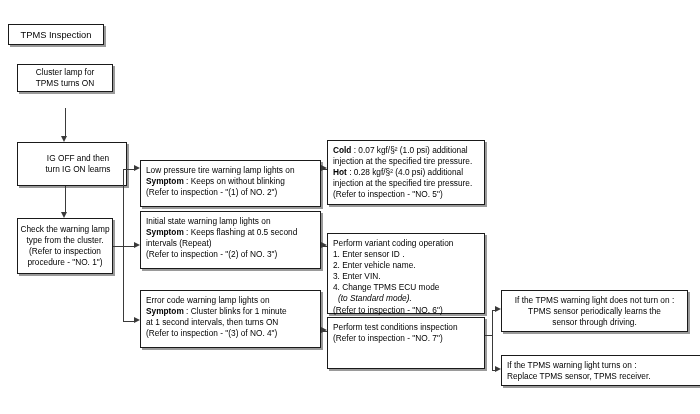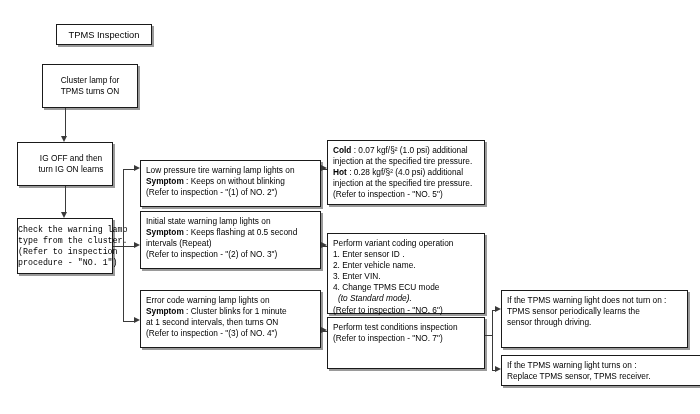--- a/index.html
+++ b/index.html
@@ -52,39 +52,39 @@
   }
   b{font-weight:bold;}
   .ind{padding-left:5px;display:inline-block;font-style:italic;}
   .ln-row{white-space:nowrap;}
 </style>
 </head>
 <body>
 
 <div id="canvas">
 
-  <div class="title-box" style="left:8px;top:24px;width:96px;height:21px;margin-left:48px;">
+  <div class="title-box" style="left:8px;top:24px;width:96px;height:21px;">
     <span>TPMS Inspection</span>
   </div>
 
-  <div class="box center" style="left:17px;top:64px;width:96px;height:44px;margin-left:25px;">
+  <div class="box center" style="left:17px;top:64px;width:96px;height:28px;">
     <div class="inner">
       <div class="ln-row">Cluster lamp for</div>
       <div class="ln-row">TPMS turns ON</div>
     </div>
   </div>
 
-  <div class="box center" style="left:17px;top:142px;width:96px;height:44px;padding-left:12px;">
+  <div class="box center" style="left:17px;top:142px;width:110px;height:44px;padding-left:12px;">
     <div class="inner">
       <div class="ln-row">IG OFF and then</div>
       <div class="ln-row">turn IG ON learns</div>
     </div>
   </div>
 
-  <div class="box center" style="left:17px;top:218px;width:96px;height:56px;font-family:Liberation Mono, monospace;">
+  <div class="box center" style="left:17px;top:218px;width:96px;height:56px;">
     <div class="inner">
       <div class="ln-row">Check the warning lamp</div>
       <div class="ln-row">type from the cluster.</div>
       <div class="ln-row">(Refer to inspection</div>
       <div class="ln-row">procedure - "NO. 1")</div>
     </div>
   </div>
 
   <div class="box" style="left:140px;top:160px;width:181px;height:47px;">
     <div class="inner">
@@ -134,21 +134,21 @@
     </div>
   </div>
 
   <div class="box" style="left:327px;top:317px;width:158px;height:52px;">
     <div class="inner">
       <div class="ln-row">Perform test conditions inspection</div>
       <div class="ln-row">(Refer to inspection - "NO. 7")</div>
     </div>
   </div>
 
-  <div class="box" style="left:501px;top:290px;width:187px;height:58px;">
+  <div class="box" style="left:501px;top:290px;width:187px;height:42px;text-align:center;">
     <div class="inner">
       <div class="ln-row">If the TPMS warning light does not turn on :</div>
       <div class="ln-row">TPMS sensor periodically learns the</div>
       <div class="ln-row">sensor through driving.</div>
     </div>
   </div>
 
   <div class="box" style="left:501px;top:355px;width:223px;height:31px;">
     <div class="inner">
       <div class="ln-row">If the TPMS warning light turns on :</div>

